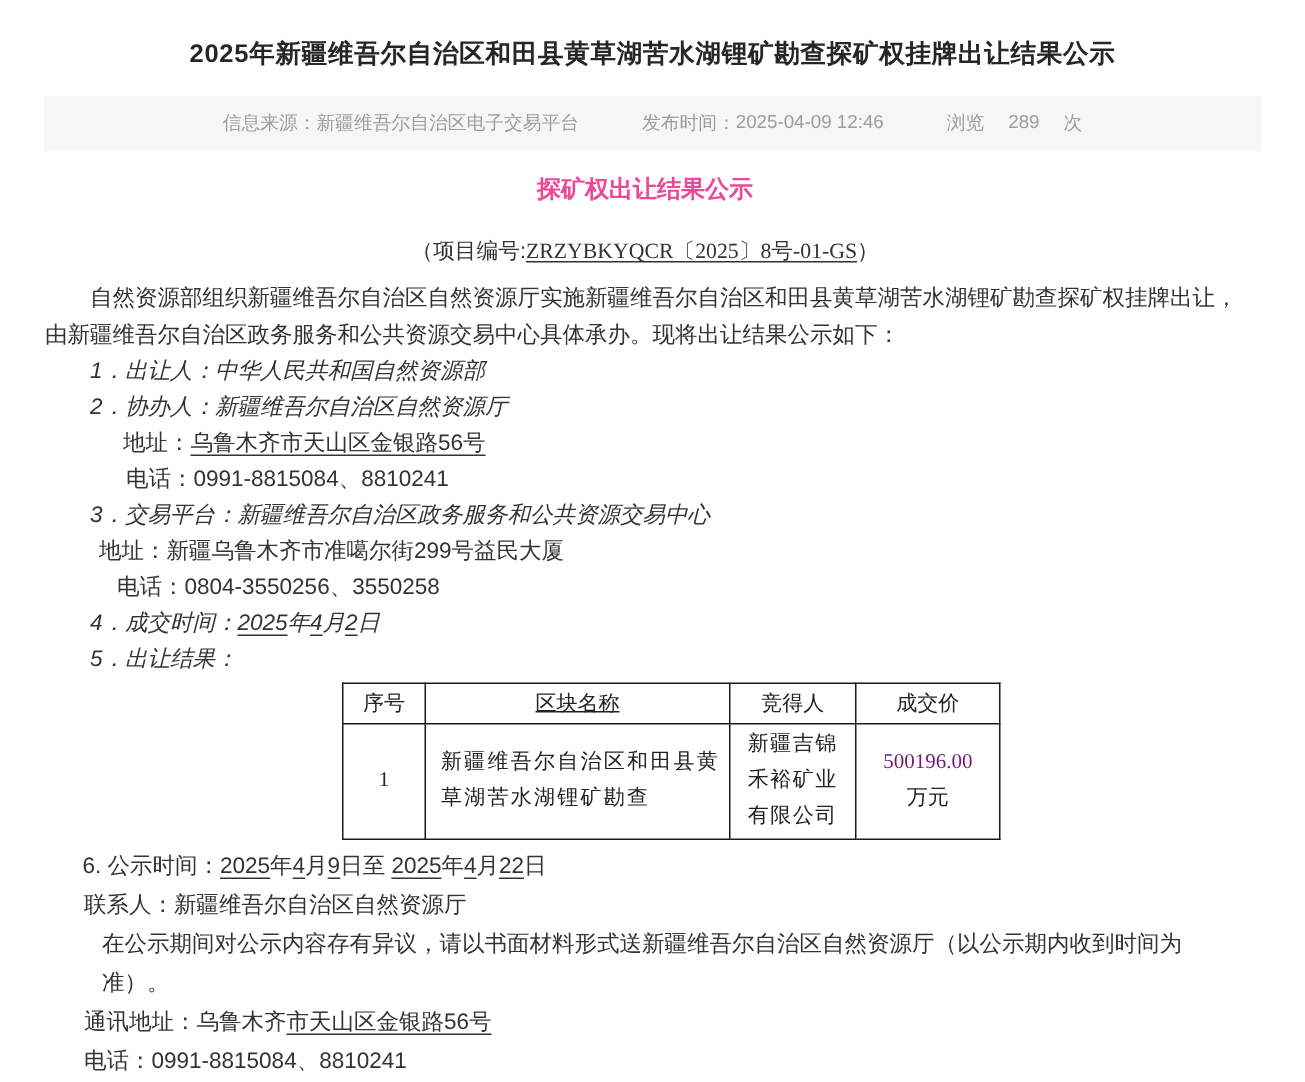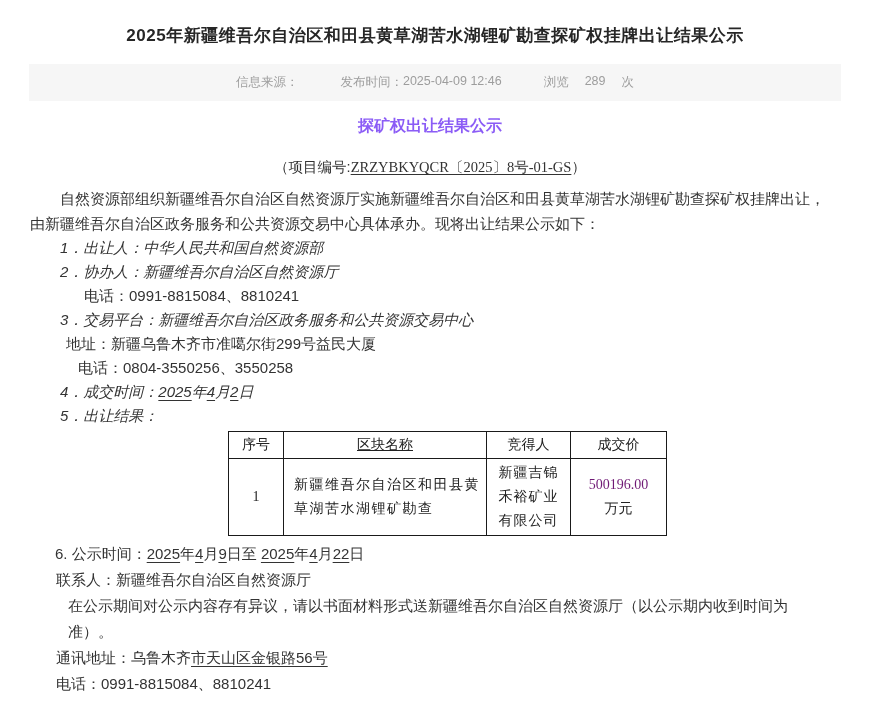--- a/index.html
+++ b/index.html
@@ -24,21 +24,21 @@
     font-size:12.5px; color:#9d9d9d;
   }
   .meta-group { display:flex; align-items:flex-start; }
   .meta-group span { white-space:pre; }
   .views span { margin-right:16px; }
   .views span:last-child { margin-right:0; }
   .content { padding:0 40px 0 30px; font-size:15px; }
   .doc-heading {
     margin-top:15px;
     text-align:center;
-    font-size:16px; font-weight:bold; color:#8b5cf6;
+    font-size:16px; font-weight:bold; color:#ec4899;
   }
   .project-line {
     margin-top:21px;
     text-align:center;
     font-size:14.5px; color:#333;
   }
   .project-code {
     font-family:"Liberation Serif","DejaVu Serif",serif;
     text-decoration:underline;
     text-underline-offset:2px;
@@ -82,20 +82,21 @@
   .price-num { color:#701a75; font-family:"Liberation Serif","DejaVu Serif",serif; }
 </style>
 </head>
 <body>
 
 <div class="title">2025年新疆维吾尔自治区和田县黄草湖苦水湖锂矿勘查探矿权挂牌出让结果公示</div>
 
 <div class="meta-bar">
   <div class="meta-group">
     <span>信息来源：</span>
+    <span>新疆维吾尔自治区电子交易平台</span>
   </div>
   <div class="meta-group">
     <span>发布时间：</span>
     <span>2025-04-09 12:46</span>
   </div>
   <div class="meta-group views">
     <span>浏览</span>
     <span>289</span>
     <span>次</span>
   </div>
@@ -105,20 +106,21 @@
 
   <div class="doc-heading">探矿权出让结果公示</div>
 
   <div class="project-line"><span>（项目编号:</span><span class="project-code">ZRZYBKYQCR〔2025〕8号-01-GS</span><span>）</span></div>
 
   <div class="intro">自然资源部组织新疆维吾尔自治区自然资源厅实施新疆维吾尔自治区和田县黄草湖苦水湖锂矿勘查探矿权挂牌出让，由新疆维吾尔自治区政务服务和公共资源交易中心具体承办。现将出让结果公示如下：</div>
 
   <div class="line ind-item">1．出让人：中华人民共和国自然资源部</div>
 
   <div class="line ind-item">2．协办人：新疆维吾尔自治区自然资源厅</div>
+  <div class="line ind-addr2"><span>地址：</span><span class="u">乌鲁木齐市天山区金银路56号</span></div>
   <div class="line ind-tel2">电话：0991-8815084、8810241</div>
 
   <div class="line ind-item">3．交易平台：新疆维吾尔自治区政务服务和公共资源交易中心</div>
   <div class="line ind-addr3">地址：新疆乌鲁木齐市准噶尔街299号益民大厦</div>
   <div class="line ind-tel3">电话：0804-3550256、3550258</div>
 
   <div class="line ind-item"><span>4．成交时间：</span><span class="u">2025</span><span>年</span><span class="u">4</span><span>月</span><span class="u">2</span><span>日</span></div>
 
   <div class="line ind-item">5．出让结果：</div>
 

